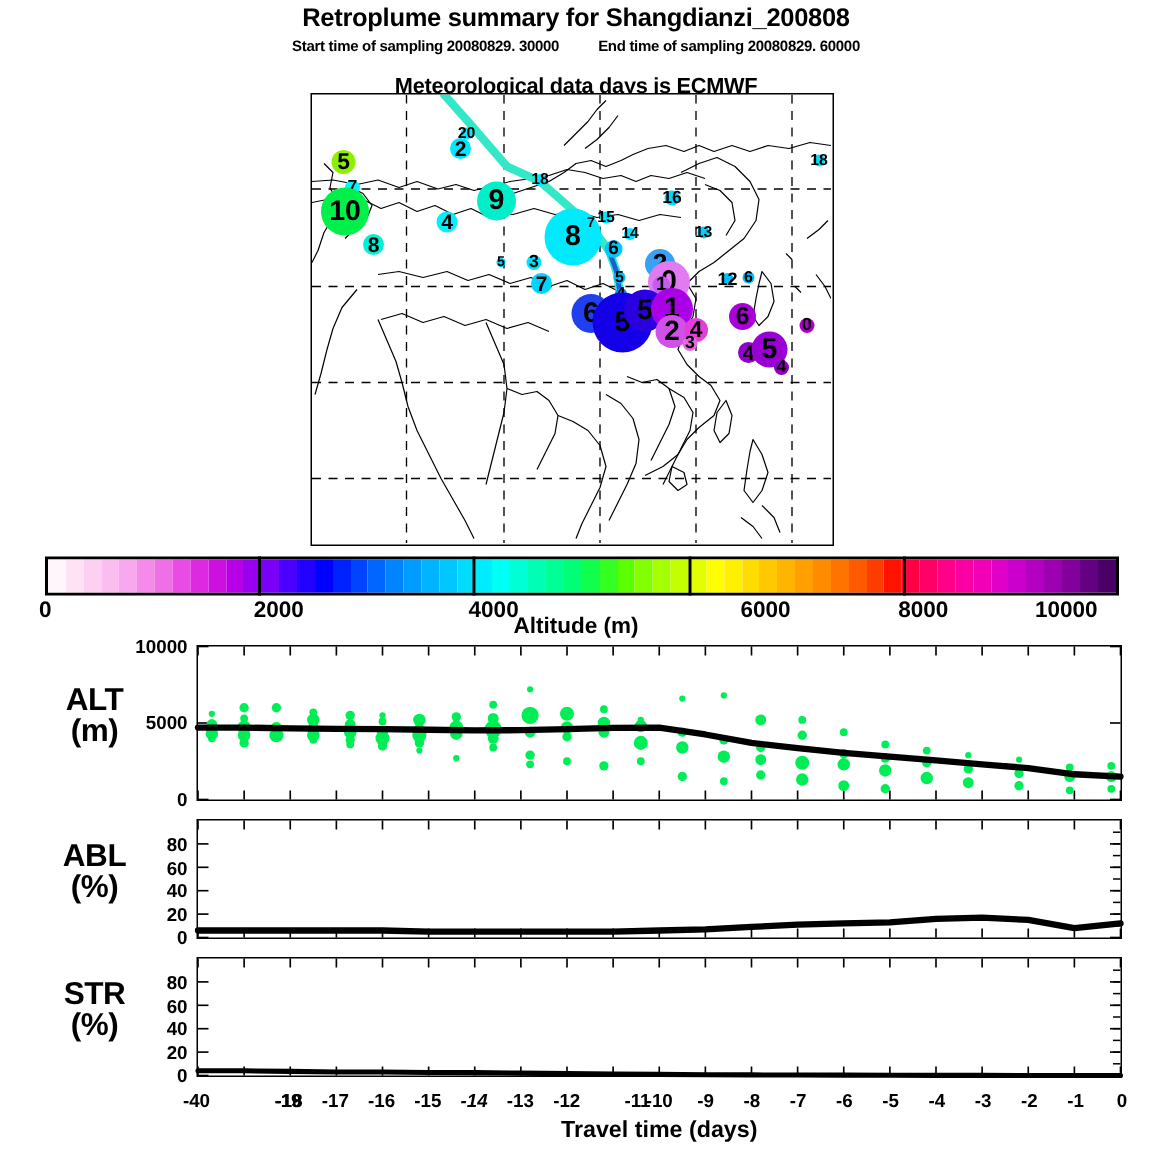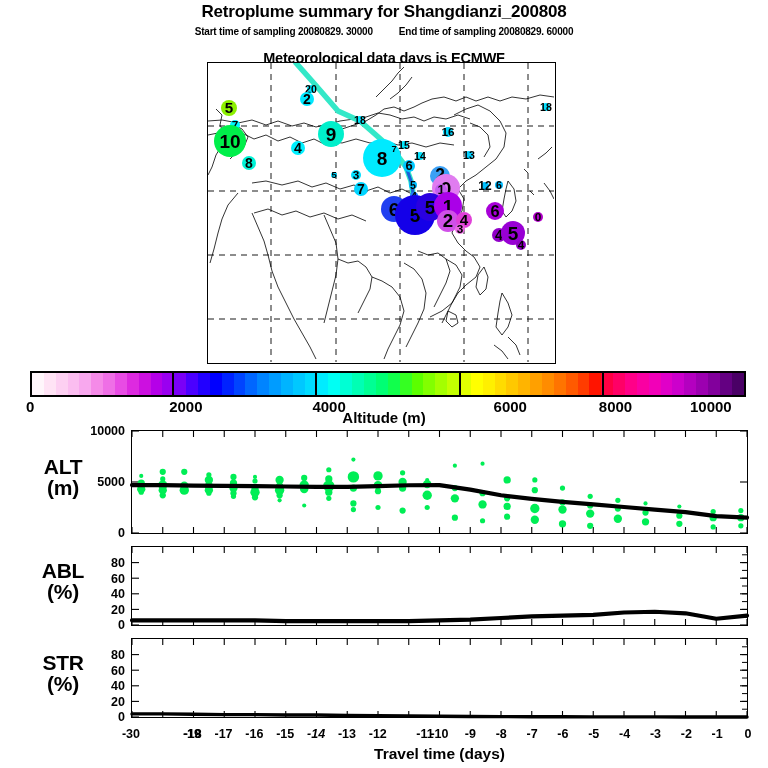--- a/index.html
+++ b/index.html
@@ -595,21 +595,21 @@
     <div class="ytl" style="left: 65px; top: 594.2px;">40</div>
     <div class="ytl" style="left: 65px; top: 578.6px;">60</div>
     <div class="ytl" style="left: 65px; top: 563px;">80</div>
     <div class="ytl" style="left: 65px; top: 717.4px;">0</div>
     <div class="ytl" style="left: 65px; top: 701.8px;">20</div>
     <div class="ytl" style="left: 65px; top: 686.2px;">40</div>
     <div class="ytl" style="left: 65px; top: 670.6px;">60</div>
     <div class="ytl" style="left: 65px; top: 655px;">80</div>
   </div>
 <div id="xtick-layer">
-    <div class="xtl" style="left: 131px;">-30</div>
+    <div class="xtl" style="left: 131px;">-40</div>
     <div class="xtl" style="left: 172px; margin-left: 20px;">-19</div>
     <div class="xtl" style="left: 192.7px;">-18</div>
     <div class="xtl" style="left: 223.55px;">-17</div>
     <div class="xtl" style="left: 254.4px;">-16</div>
     <div class="xtl" style="left: 285.25px;">-15</div>
     <div class="xtl" style="left: 316.1px; font-style: italic;">-14</div>
     <div class="xtl" style="left: 346.95px;">-13</div>
     <div class="xtl" style="left: 377.8px;">-12</div>
     <div class="xtl" style="left: 425px;">-11</div>
     <div class="xtl" style="left: 439.5px;">-10</div>

